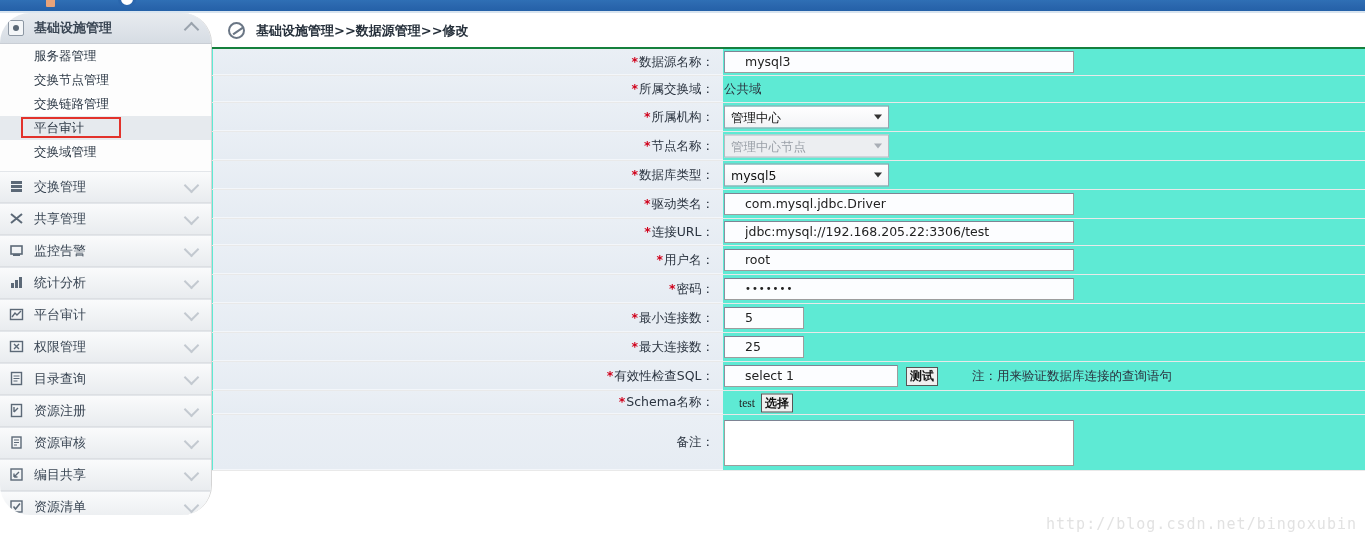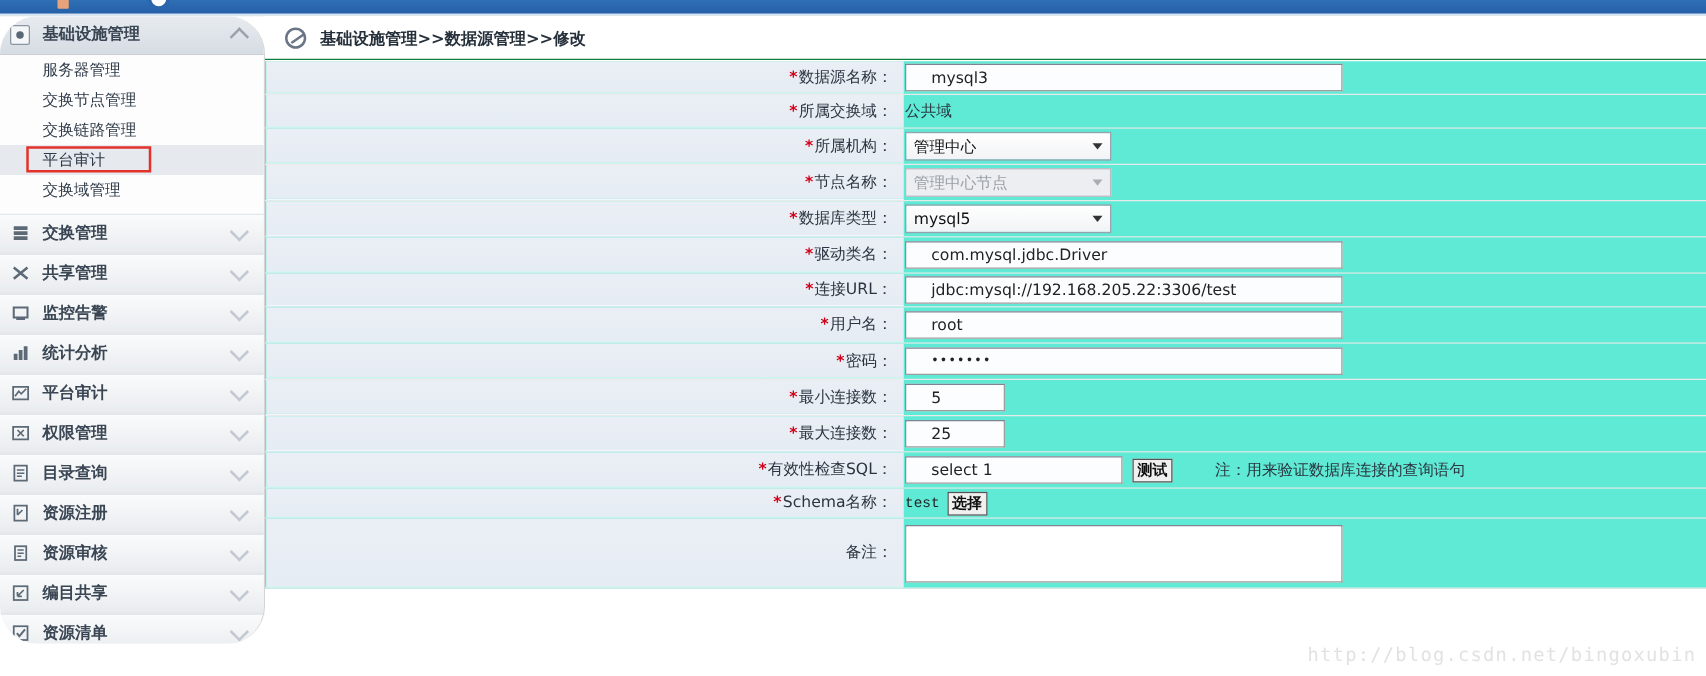--- a/index.html
+++ b/index.html
@@ -70,42 +70,42 @@
     background:transparent;
   }
   .sub-item .sub-label{position:relative;margin-top:21px;}
   .sub-spacer{height:7px;background:#fdfdfd;}
 
   .menu-row{
     position:relative;height:30px;line-height:30px;
     background:linear-gradient(180deg,#fafbfc 0%,#f1f3f5 50%,#e9ecef 100%);
     border-top:1px solid #e3e6ea;
     border-bottom:1px solid #dcdfe3;
-    font-weight:bold;font-size:13px;color:#3a4654;
+    font-weight:normal;font-size:13px;color:#3a4654;
   }
   .menu-row .mr-icon{
     position:absolute;left:9px;top:7px;width:15px;height:15px;
     color:#5c6977;font-size:13px;line-height:15px;text-align:center;
   }
   .menu-row .mr-icon svg{display:block;}
   .menu-row .mr-label{position:absolute;left:34px;top:0;}
   .menu-row .mr-arrow{
     position:absolute;right:14px;top:8px;width:9px;height:9px;
     border-right:2px solid #c3c9d0;border-bottom:2px solid #c3c9d0;
     transform:rotate(45deg);
   }
 
   
   #content{
     position:absolute;left:212px;top:13px;width:1153px;height:528px;
     background:#ffffff;overflow:hidden;
   }
   #crumbbar{
     position:absolute;left:0;top:0;width:1153px;height:34px;
-    background:#ffffff;border-bottom:1px solid #15803d;
+    background:#ffffff;border-bottom:5px solid #15803d;
   }
   #crumbbar .cb-icon{
     position:absolute;left:16px;top:9px;width:17px;height:17px;border-radius:50%;
     border:2px solid #6a7685;box-sizing:border-box;background:#fff;
   }
   #crumbbar .cb-icon:after{
     content:"";position:absolute;left:2px;top:6px;width:12px;height:2px;
     background:#6a7685;transform:rotate(-35deg);
   }
   #crumbbar .cb-text{
@@ -169,21 +169,21 @@
   .sel.disabled{background:#eceef1;border-color:#b6bac2;color:#9aa0a8;}
   .sel.disabled .arrow{border-top-color:#a9aeb6;}
 
   .btn{
     display:inline-block;height:19px;line-height:17px;
     border:1px solid #555;background:#f0f0f0;
     font-size:12px;color:#111;padding:0 3px;box-sizing:border-box;
     font-weight:bold;
   }
   .note{font-size:12.5px;color:#2b3440;margin-left:34px;white-space:nowrap;}
-  .schemaval{font-family:Liberation Mono, monospace;font-size:11.5px;color:#222;margin-right:6px;}
+  .schemaval{font-family:Liberation Serif, serif;font-size:11.5px;color:#222;margin-right:6px;padding-left:15px;}
 
   .tarea{
     width:350px;height:46px;
     border:1px solid #9d9d9d;border-top-color:#7e8494;
     background:#ffffff;box-sizing:border-box;resize:none;
     font-family:"DejaVu Sans","Liberation Sans",sans-serif;font-size:12.5px;
     outline:none;
   }
 
   

